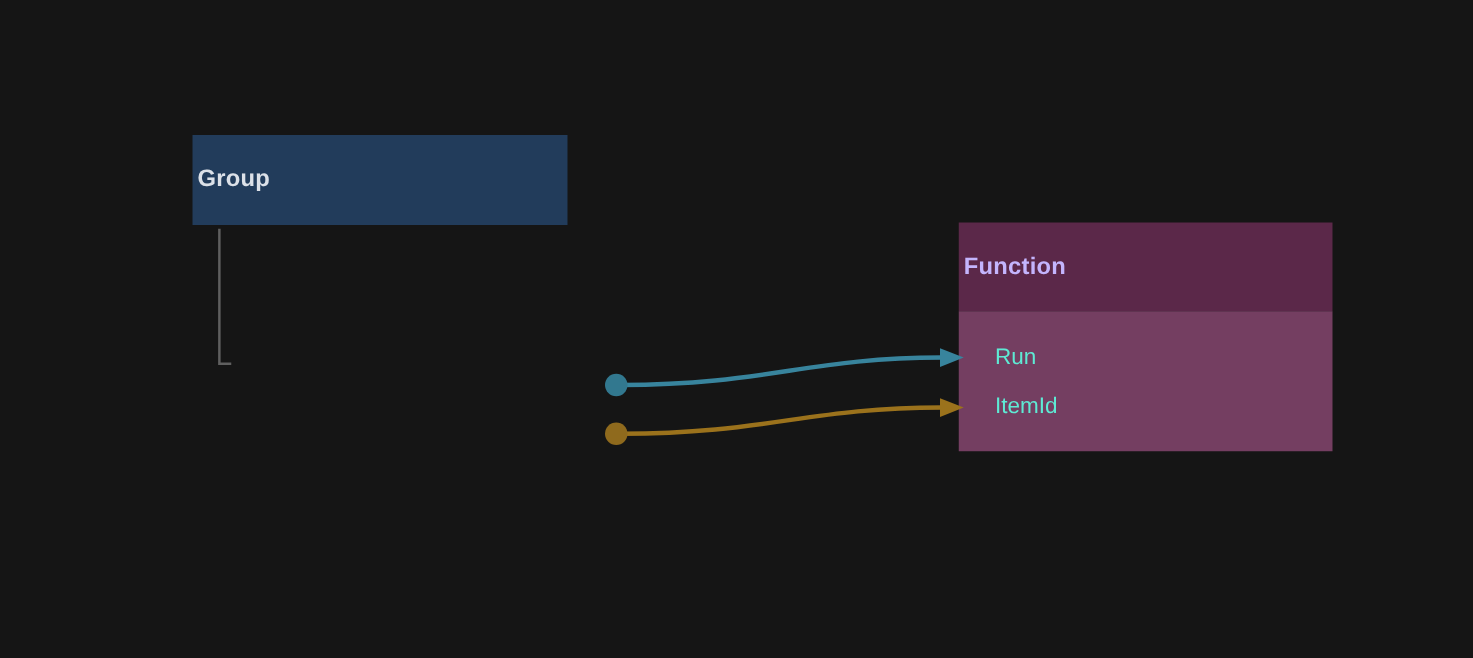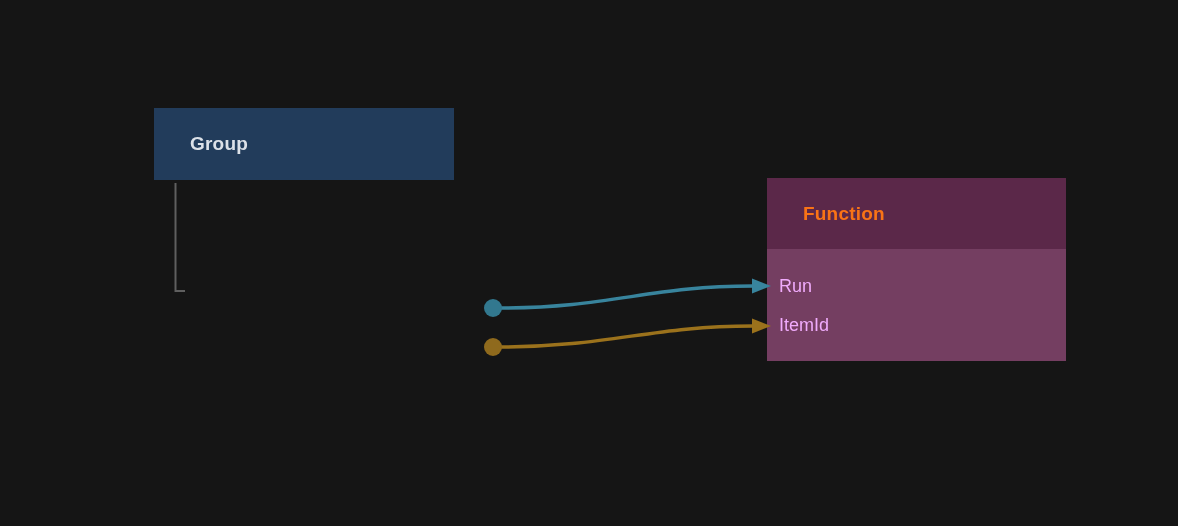--- a/index.html
+++ b/index.html
@@ -15,43 +15,43 @@
     background: #151515;
   }
   .node {
     position: absolute;
     box-sizing: border-box;
   }
   .node-header {
     box-sizing: border-box;
     display: flex;
     align-items: center;
-    padding-left: 36px;
+    padding-left: 4px;
     font-size: 19px;
     font-weight: 600;
     letter-spacing: 0.2px;
   }
   .blue-header  { background: #223c5b; color: #dce1e8; }
-  .plum-header  { background: #5b2849; color: #f97316; }
+  .plum-header  { background: #5b2849; color: #c4b5fd; }
   .node-body {
     position: relative;
     box-sizing: border-box;
     width: 100%;
   }
   .blue-body { background: #3d5271; }
   .plum-body { background: #743e61; }
   .port-row {
     position: absolute;
     transform: translateY(-50%);
     font-size: 18px;
     font-weight: 400;
     white-space: nowrap;
   }
   .port-out { right: 20px; color: #d3d9e2; text-align: right; }
-  .port-in  { left: 12px;  color: #f0abfc; text-align: left; }
+  .port-in  { left: 29px;  color: #5eead4; text-align: left; }
 
   
   #node-group { left: 154px; top: 108px; width: 300px; height: 72px; }
   #node-group .node-header { width: 100%; height: 100%; }
 
   #node-list { left: 194px; top: 200px; width: 300px; height: 183px; }
   #node-list .node-header { width: 100%; height: 69px; }
   #node-list .node-body   { height: 114px; }
   #port-item-clicked { top: 39px; }
   #port-item-id      { top: 78px; }

